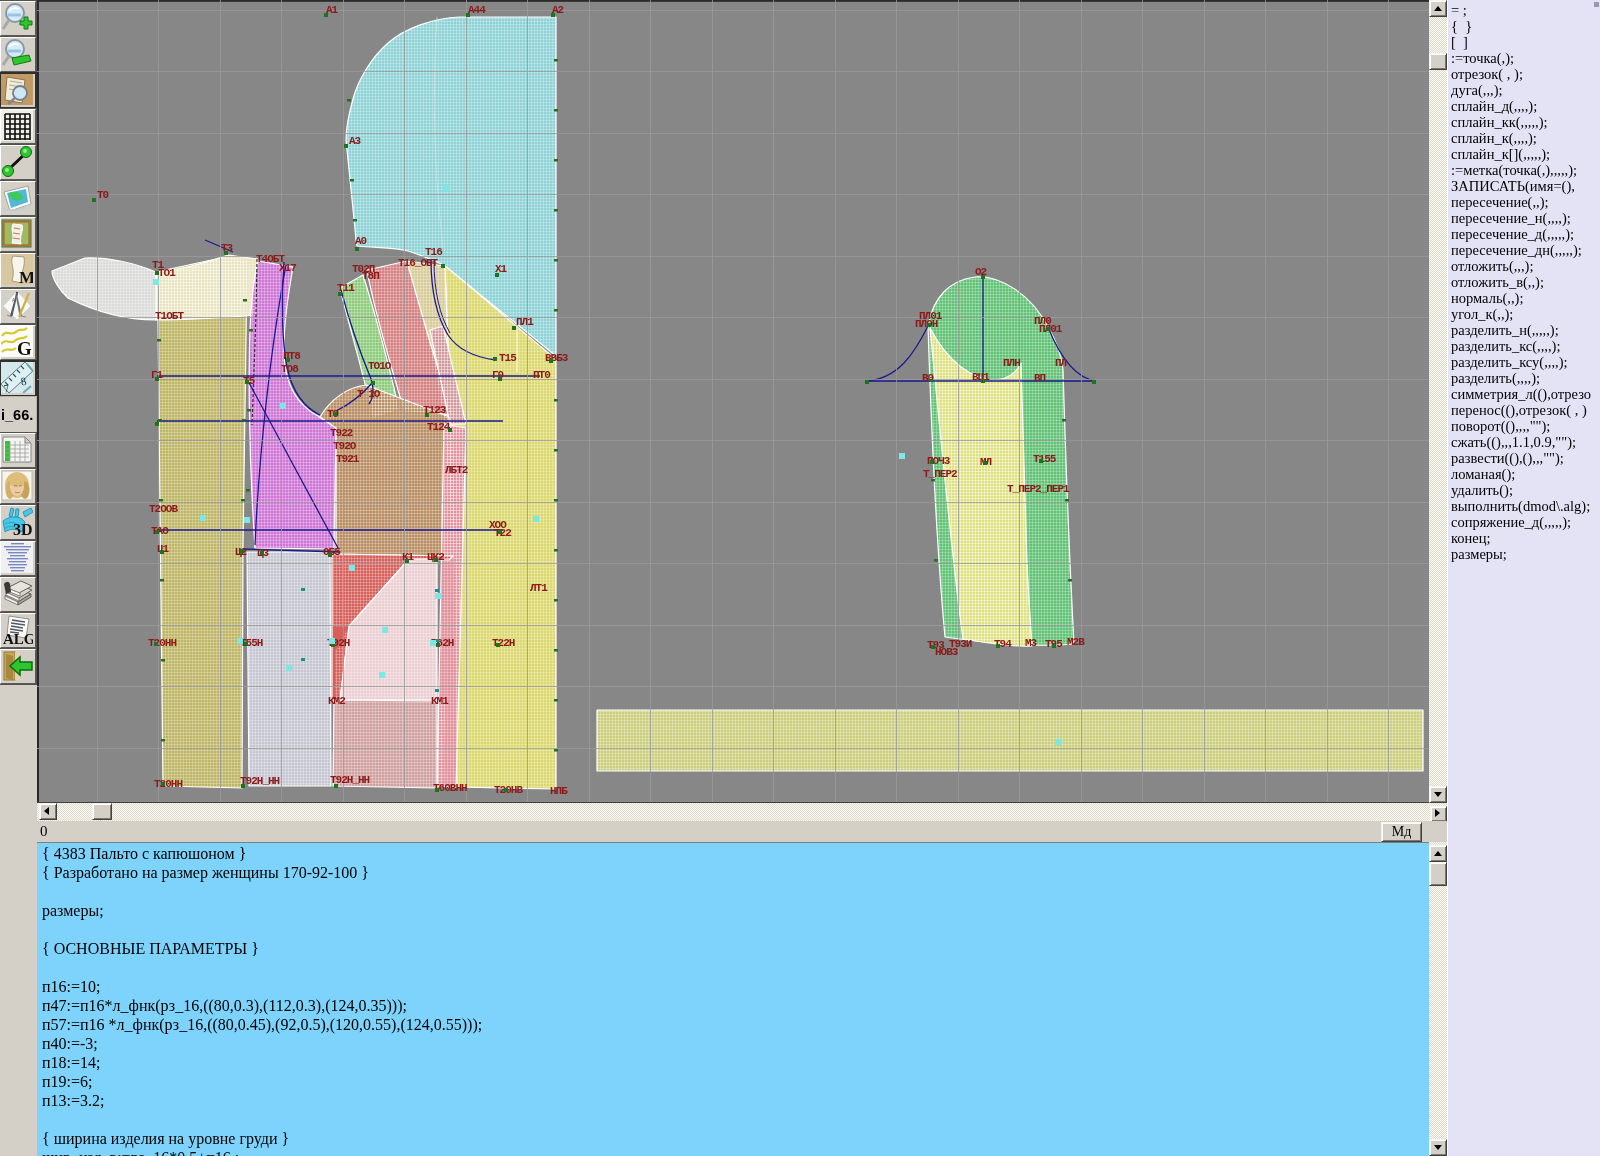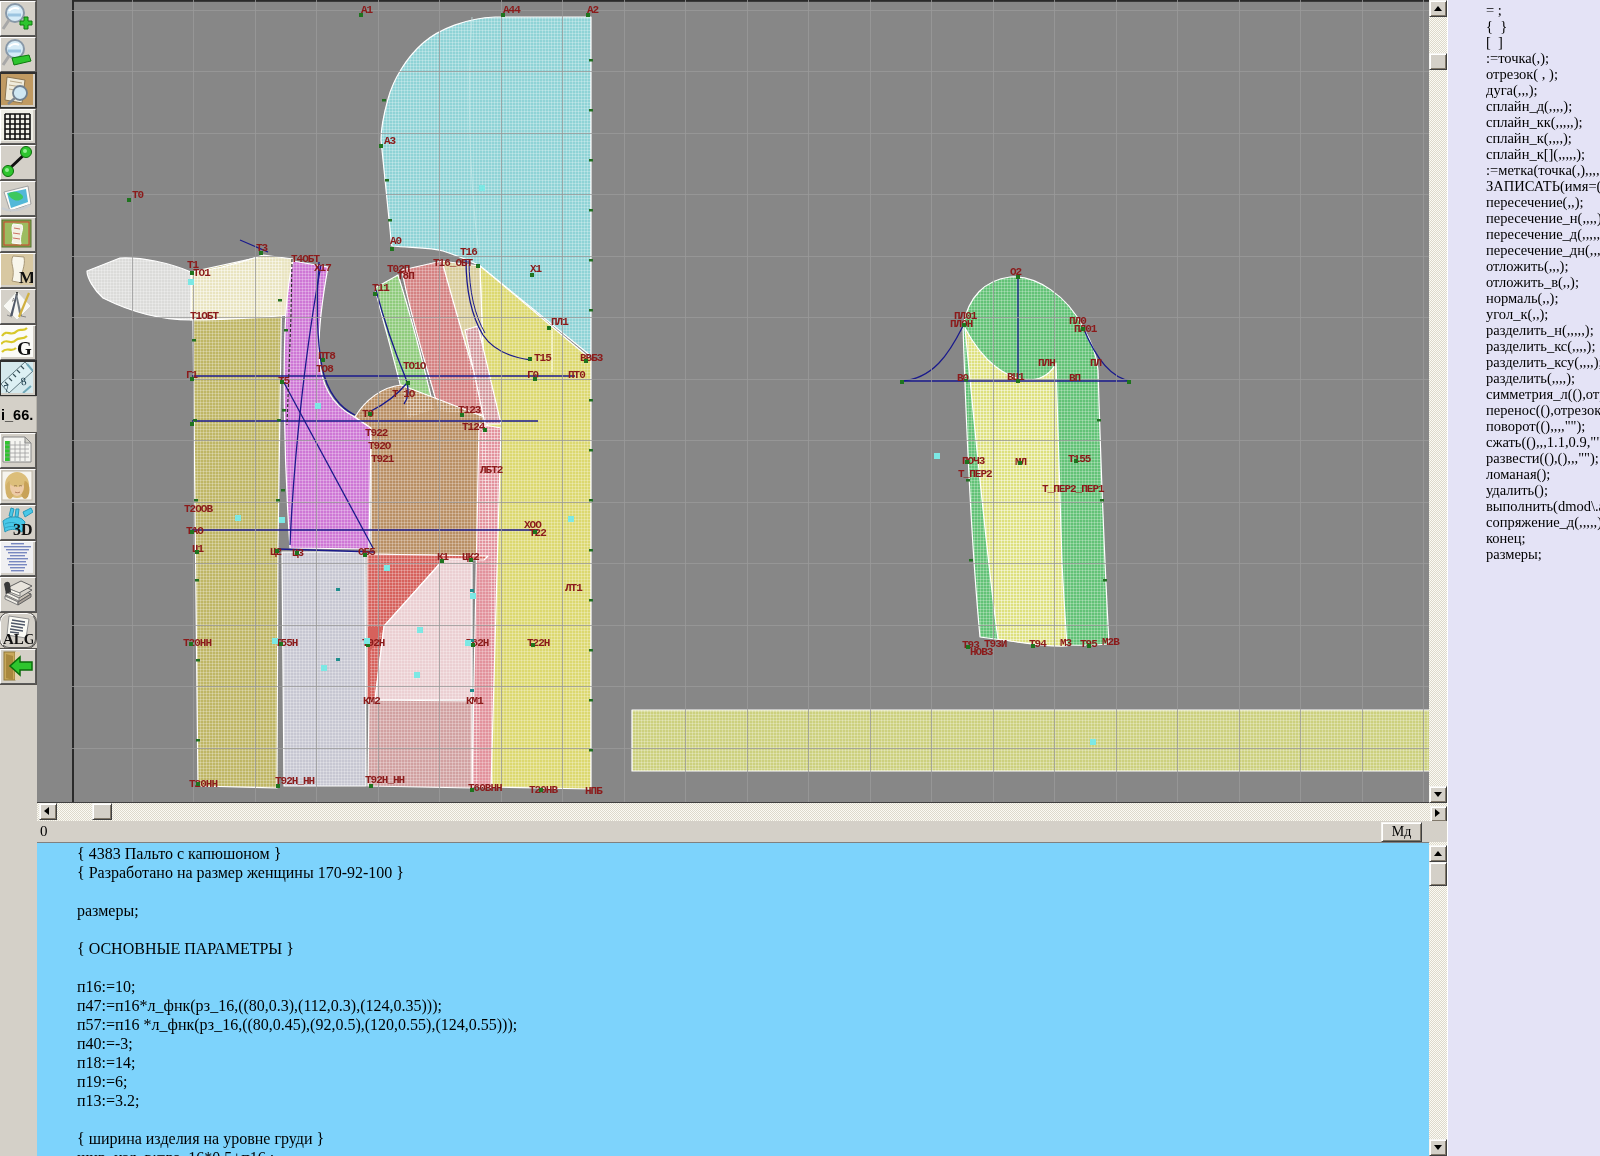--- a/index.html
+++ b/index.html
@@ -1,16 +1,16 @@
 <!DOCTYPE html>
 <html><head><meta charset="utf-8">
 <style>
 html,body{margin:0;padding:0;width:1600px;height:1156px;overflow:hidden;background:#D4D0C8;}
 #root{position:absolute;left:0;top:0;width:1600px;height:1156px;font-family:"Liberation Sans",sans-serif;}
-.abs{position:absolute;padding-left:35px;}
+.abs{position:absolute;}
 
 #tb{left:0;top:0;width:37px;height:1156px;background:#D4D0C8;}
 .cell{position:absolute;left:0;width:34px;height:33px;background:#D4D0C8;border:1px solid;border-color:#FFFFFF #5A5A5A #5A5A5A #FFFFFF;outline:1px solid #55524E;}
 .cell.sel{border-color:#303030 #303030 #303030 #303030;outline:1px solid #303030;}
 .cell svg{position:absolute;left:0;top:0;}
 
 #cv{left:37px;top:0;width:1392px;height:802px;background:#878787;border-bottom:1px solid #404040;}
 
 .track{background:#ECEADD;background-image:conic-gradient(#FBFAF4 25%,#DDD9CB 0 50%,#FBFAF4 0 75%,#DDD9CB 0);background-size:2px 2px;}
 .sbtn{position:absolute;background:#D4D0C8;border:1px solid;border-color:#F6F5F1 #404040 #404040 #F6F5F1;box-shadow:inset 1px 1px 0 #FFFFFF, inset -1px -1px 0 #80786A;}
@@ -180,21 +180,21 @@
 <path d="M4 18l14-7 12 5-13 8z" fill="#C8C0B4" stroke="#606060"></path>
           <path d="M4 18l13 6 0 3-13-6z" fill="#F0EEE6" stroke="#808080"></path>
           <path d="M17 24l13-8 0 3-13 8z" fill="#A8A098" stroke="#606060"></path>
           <path d="M5 14l14-7 12 5-13 8z" fill="#D8D4CC" stroke="#606060"></path>
           <path d="M5 14l13 6 0 3-13-6z" fill="#F6F4EC" stroke="#808080"></path>
           <path d="M6 10l14-7 11 5-13 7z" fill="#E8E4DC" stroke="#606060"></path>
           <path d="M6 10l13 5 0 3-13-5z" fill="#FBF9F1" stroke="#808080"></path>
           <path d="M3 6c2-3 5-3 6 0l1 8-5 2z" fill="#383838"></path>
         </svg>
       </div>
-<div class="cell" style="top:613px;border-radius:9px;">
+<div class="cell" style="top:613px;">
         <svg width="32" height="31" viewBox="0 0 32 31">
 <path d="M8 2l20 3-3 19-19-3z" fill="#FBFBF5" stroke="#909090"></path>
           <path d="M11 6l13 2M10 9l14 2M10 12l12 2M9 15l13 2M9 18l9 1" stroke="#505868" stroke-width="1.3"></path>
           <text x="2" y="30" font-family="Liberation Serif,serif" font-size="15" font-weight="bold" fill="#101010">ALG</text>
         </svg>
       </div>
 <div class="cell" style="top:649px;">
         <svg width="32" height="31" viewBox="0 0 32 31">
 <rect x="3" y="2" width="11" height="28" fill="#C8A85A" stroke="#907838"></rect>
           <path d="M5 4l7 2v24l-7-2z" fill="#A8883E"></path>

